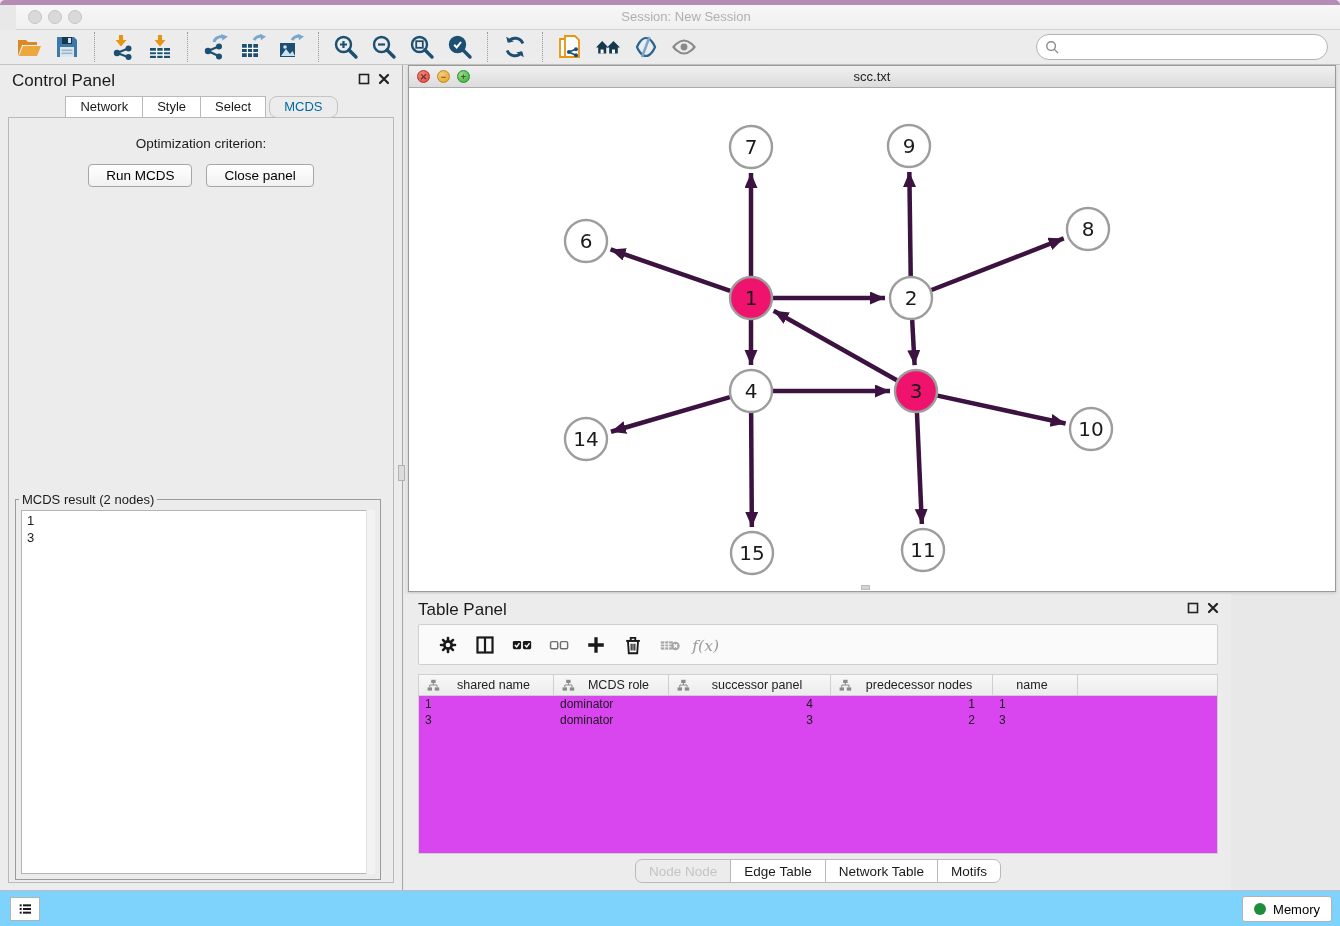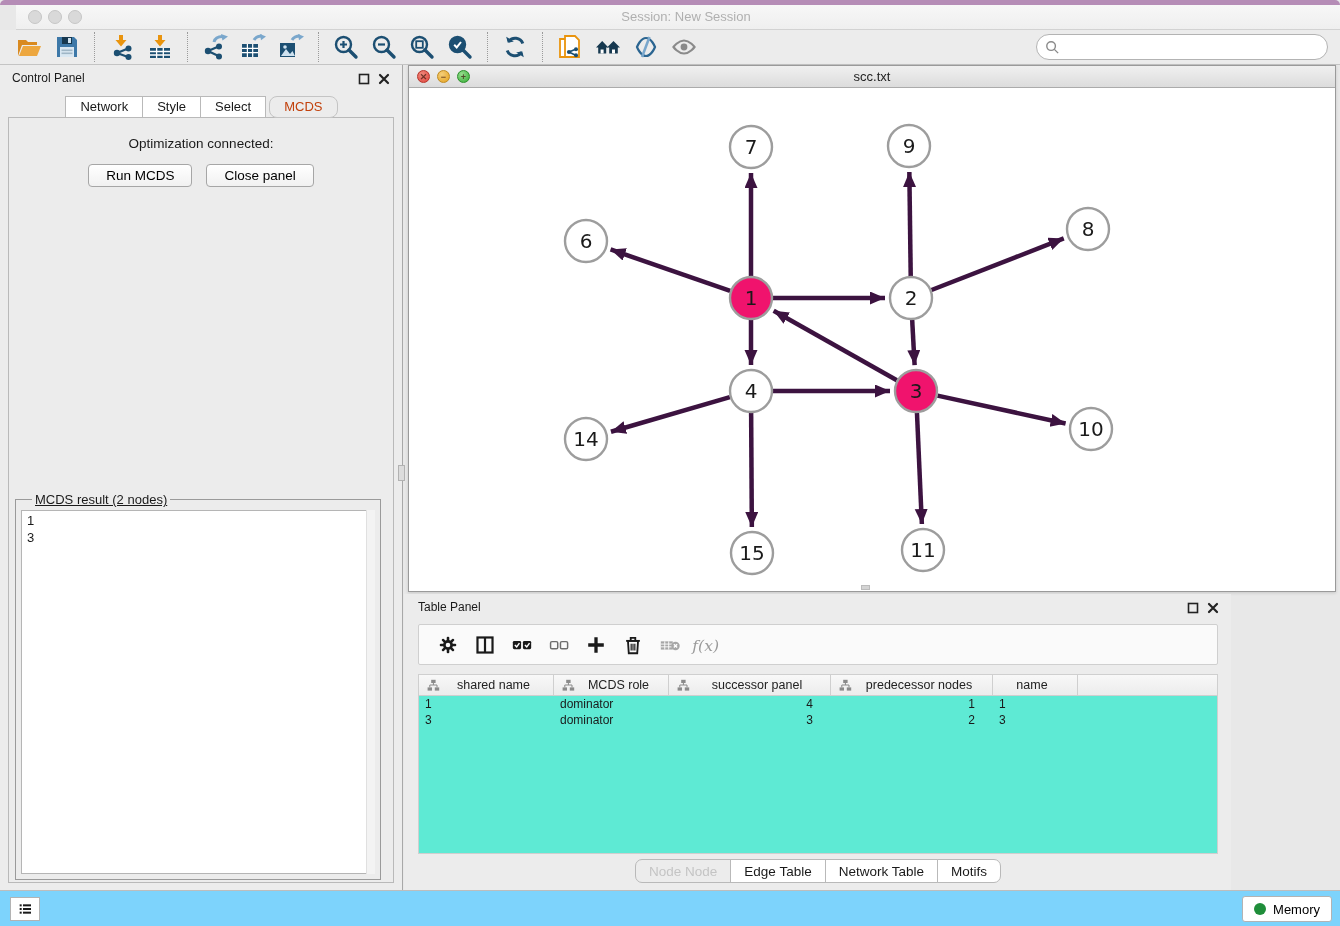--- a/index.html
+++ b/index.html
@@ -19,34 +19,34 @@
   .toolbar { position:absolute; left:0; top:30px; width:100%; height:35px; background:#ececec; border-bottom:1px solid #c4c4c4; display:flex; align-items:center; padding-left:10px; }
   .tb-btn { width:38px; height:31px; background:none; border:none; padding:0; display:flex; align-items:center; justify-content:center; cursor:pointer; }
   .tb-btn svg { width:26px; height:26px; }
   .tb-sep { width:1px; height:30px; border-left:1px dotted #9a9a9a; margin:0 8px; }
   .search-wrap { position:absolute; right:12px; top:4px; width:292px; height:26px; background:#fff; border:1px solid #b3b3b3; border-radius:13px; display:flex; align-items:center; padding:0 8px; }
   .search-wrap svg { width:15px; height:15px; margin-right:6px; flex:none; }
   .search-input { border:none; outline:none; flex:1; font-size:13px; background:transparent; min-width:0; }
   
   .control-panel { position:absolute; left:0; top:65px; width:403px; height:825px; background:#ececec; border-right:1px solid #a8a8a8; }
   .panel-head { position:relative; height:28px; }
-  .panel-title { position:absolute; left:12px; top:6px; font-size:12px; }
+  .panel-title { position:absolute; left:12px; top:6px; font-size:17px; }
   .panel-float { position:absolute; right:32px; top:8px; width:12px; height:12px; cursor:pointer; }
   .panel-close { position:absolute; right:12px; top:8px; width:12px; height:12px; cursor:pointer; }
   .cp-tabs { position:absolute; top:31px; left:0; width:100%; display:flex; justify-content:center; z-index:2; }
   .ptab { height:22px; padding:2px 14px 0; font-size:13px; background:#fff; border:1px solid #b9b9b9; margin-right:-1px; cursor:pointer; }
-  .ptab.active { background:#ececec; color:#c2410c; border-radius:8px; margin-left:4px; border-color:#c4c4c4; }
+  .ptab.active { background:#ececec; color:#0369a1; border-radius:8px; margin-left:4px; border-color:#c4c4c4; }
   .cp-content { position:absolute; left:8px; right:8px; top:52px; bottom:7px; border:1px solid #b9b9b9; background:#ececec; }
   .opt-label { margin-top:18px; text-align:center; font-size:13.5px; }
   .dropdown { margin:9px auto 0; width:308px; height:23px; border:1px solid #a6a6a6; border-radius:4px; background:linear-gradient(#ffffff,#f3f3f3); display:flex; align-items:center; padding:0 7px 0 12px; font-size:13.5px; cursor:pointer; }
   .dd-label { flex:1; }
   .btn-row { display:flex; justify-content:center; gap:14px; margin-top:13px; }
   .cp-btn { height:23px; padding:0 17px; border:1px solid #a6a6a6; border-radius:4px; background:linear-gradient(#ffffff,#f1f1f1); font-size:13.5px; cursor:pointer; font-family:inherit; }
   .result-fieldset { position:absolute; left:6px; right:12px; top:374px; bottom:2px; border:1px solid #9a9a9a; background:#ececec; margin:0; padding:0; }
-  .result-fieldset legend { font-size:13px; padding:0 3px; margin-left:16px;text-decoration:underline; }
+  .result-fieldset legend { font-size:13px; padding:0 3px; margin-left:3px; }
   .result-box { position:absolute; left:5px; right:5px; top:3px; bottom:5px; background:#fff; border:1px solid #b5b5b5; font-size:13px; line-height:17px; padding:1px 5px; overflow:hidden; }
   .result-vscroll { position:absolute; right:0; top:0; width:9px; height:100%; background:#f3f3f3; border-left:1px solid #e0e0e0; }
   .rline { white-space:pre; }
   .splitter-handle { position:absolute; left:398px; top:465px; width:7px; height:16px; background:#dcdcdc; border:1px solid #b2b2b2; }
   
   .network-window { position:absolute; left:408px; top:65px; width:928px; height:527px; border:1px solid #9a9a9a; background:#fff; box-shadow:0 1px 3px rgba(0,0,0,.15); }
   .nw-titlebar { position:relative; height:22px; background:linear-gradient(#f0f0f0,#dcdcdc); border-bottom:1px solid #ababab; display:flex; align-items:center; justify-content:center; font-size:13px; color:#222; }
   .nw-lights { position:absolute; left:8px; top:4px; display:flex; gap:7px; }
   .light { width:13px; height:13px; border-radius:50%; font-size:9px; line-height:12px; text-align:center; color:rgba(60,20,10,.7); font-weight:bold; cursor:pointer; }
   .light.red { background:radial-gradient(circle at 35% 30%, #f0897c, #df453d); border:1px solid #b73229; }
@@ -54,21 +54,21 @@
   .light.green { background:radial-gradient(circle at 35% 30%, #97dd8f, #34ad34); border:1px solid #2a8f2a; }
   .nw-canvas { position:absolute; left:0; top:22px; right:0; bottom:0; background:#fff; }
   .nw-canvas svg { position:absolute; left:0; top:0; }
   .nw-bottom-handle { position:absolute; bottom:1px; left:452px; width:9px; height:5px; background:#d4d4d4; border:1px solid #bcbcbc; }
   
   .table-panel { position:absolute; left:404px; top:594px; width:827px; height:296px; background:#ececec; }
   .tp-toolbar { position:absolute; left:14px; right:13px; top:30px; height:41px; background:#fafafa; border:1px solid #cfcfcf; border-radius:2px; display:flex; align-items:center; padding-left:10px; }
   .tp-btn { width:37px; height:32px; background:none; border:none; padding:0; display:flex; align-items:center; justify-content:center; cursor:pointer; }
   .tp-btn svg { width:22px; height:22px; }
   .tp-btn.wide svg { width:34px; }
-  .tp-table { position:absolute; left:14px; right:13px; top:80px; bottom:36px; background:#5eead4; border:1px solid #cfcfcf; overflow:hidden; }
+  .tp-table { position:absolute; left:14px; right:13px; top:80px; bottom:36px; background:#d946ef; border:1px solid #cfcfcf; overflow:hidden; }
   .thead { display:flex; height:21px; background:linear-gradient(#f8f8f8,#ececec); border-bottom:1px solid #cfcfcf; }
   .th { display:flex; align-items:center; border-right:1px solid #cfcfcf; font-size:12.5px; color:#222; }
   .th .hicon { margin-left:8px; width:13px; height:13px; flex:none; }
   .th .lbl { flex:1; text-align:center; padding-right:6px; white-space:nowrap; }
   .trow { display:flex; height:16px; align-items:center; font-size:12px; }
   .td { padding:0 6px; overflow:hidden; white-space:nowrap; }
   .td.num { text-align:right; padding-right:18px; }
   .tp-tabs { position:absolute; bottom:7px; left:0; right:0; display:flex; justify-content:center; }
   .ttab { font-size:13.5px; padding:4px 13px 3px; background:#fff; border:1px solid #b9b9b9; margin-right:-1px; cursor:pointer; }
   .ttab:first-child { border-radius:7px 0 0 7px; }
@@ -279,21 +279,21 @@
         <path d="M2 2l8 8M10 2l-8 8" stroke="#222" stroke-width="2.2" stroke-linecap="round"></path>
       </svg>
   </div>
   <div class="cp-tabs">
       <div class="ptab">Network</div>
       <div class="ptab">Style</div>
       <div class="ptab">Select</div>
       <div class="ptab active">MCDS</div>
     </div>
   <div class="cp-content">
-    <div class="opt-label">Optimization connected:</div>
+    <div class="opt-label">Optimization criterion:</div>
     <div class="btn-row">
       <button class="cp-btn">Run MCDS</button>
       <button class="cp-btn">Close panel</button>
     </div>
     <fieldset class="result-fieldset">
       <legend>MCDS result (2 nodes)</legend>
       <div class="result-box">
           <div class="rline">1</div>
           <div class="rline">3</div>
         </div>

